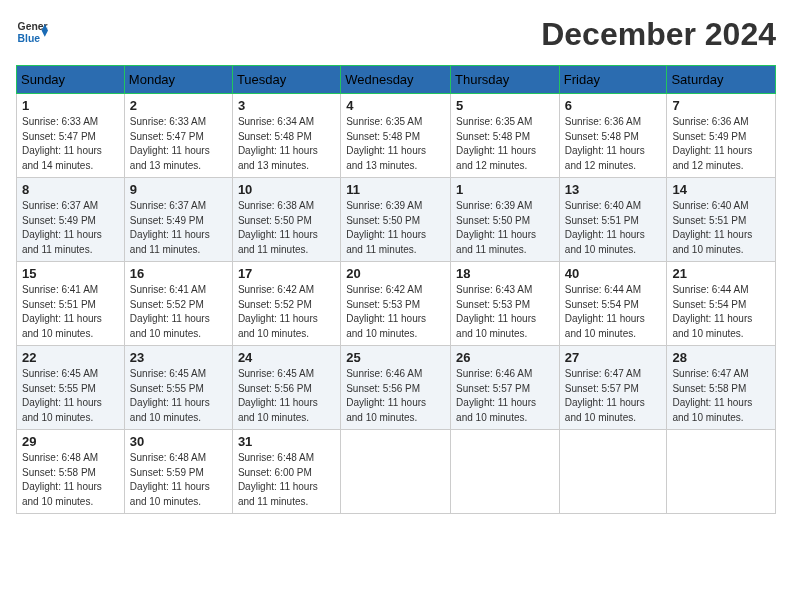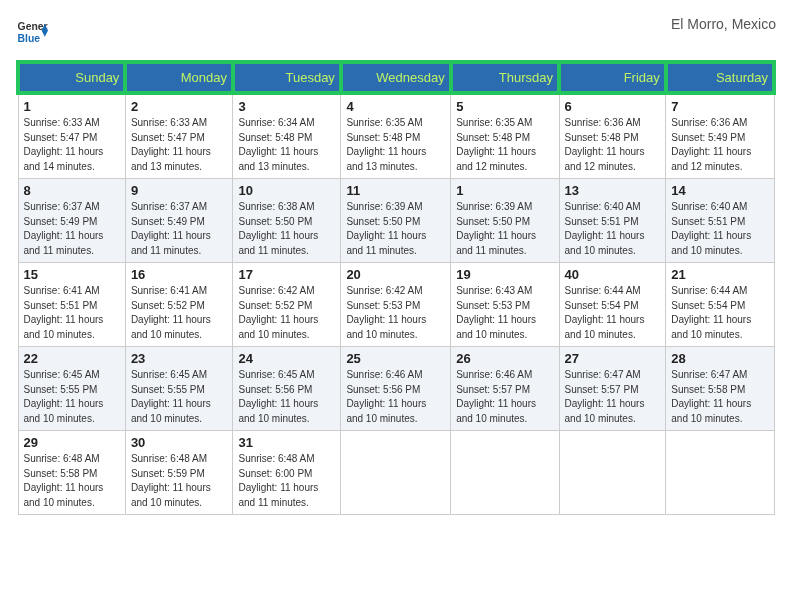--- a/index.html
+++ b/index.html
@@ -37,26 +37,26 @@
       font-size: 14px;
       color: #555;
     }
     .calendar {
       width: 100%;
       border-collapse: collapse;
       font-size: 11px;
     }
     .calendar thead tr th {
       background: #2b6cb0;
-      color: #bef264;
+      color: #000000;
       padding: 6px 4px;
-      text-align: right;
+      text-align: left;
       font-size: 13px;
       font-weight: normal;
-      border: 4px solid #22c55e;
+      border: 1px solid #22c55e;
     }
     .calendar tbody tr td {
       border: 1px solid #ccc;
       padding: 4px 5px;
       vertical-align: top;
       width: 113px;
       min-height: 80px;
       background: #fff;
     }
     .calendar tbody tr:nth-child(even) td {
@@ -83,21 +83,21 @@
 
 <div class="header">
   <div class="logo">
     <svg class="logo-icon" viewBox="0 0 40 40">
       <text x="2" y="18" font-size="13" font-weight="bold" fill="#333">General</text>
       <text x="2" y="32" font-size="13" font-weight="bold" fill="#1a6bb5">Blue</text>
       <polygon points="36,10 40,18 36,26 32,18" fill="#1a6bb5"></polygon>
     </svg>
   </div>
   <div class="title-block">
-    <div class="location">El Morro, Mexico</div>
+    <div class="month-title">December 2024</div>
   </div>
 </div>
 
 <table class="calendar">
   <thead>
     <tr id="weekday-header">
         <th>Sunday</th>
         <th>Monday</th>
         <th>Tuesday</th>
         <th>Wednesday</th>
@@ -250,21 +250,21 @@
         </td>
         <td>
           <span class="day-num">20</span>
           <div class="day-info">
             Sunrise: 6:42 AM<br>
             Sunset: 5:53 PM<br>
             Daylight: 11 hours and 10 minutes.
           </div>
         </td>
         <td>
-          <span class="day-num">19</span>
+          <span class="day-num">18</span>
           <div class="day-info">
             Sunrise: 6:43 AM<br>
             Sunset: 5:53 PM<br>
             Daylight: 11 hours and 10 minutes.
           </div>
         </td>
         <td>
           <span class="day-num">40</span>
           <div class="day-info">
             Sunrise: 6:44 AM<br>

